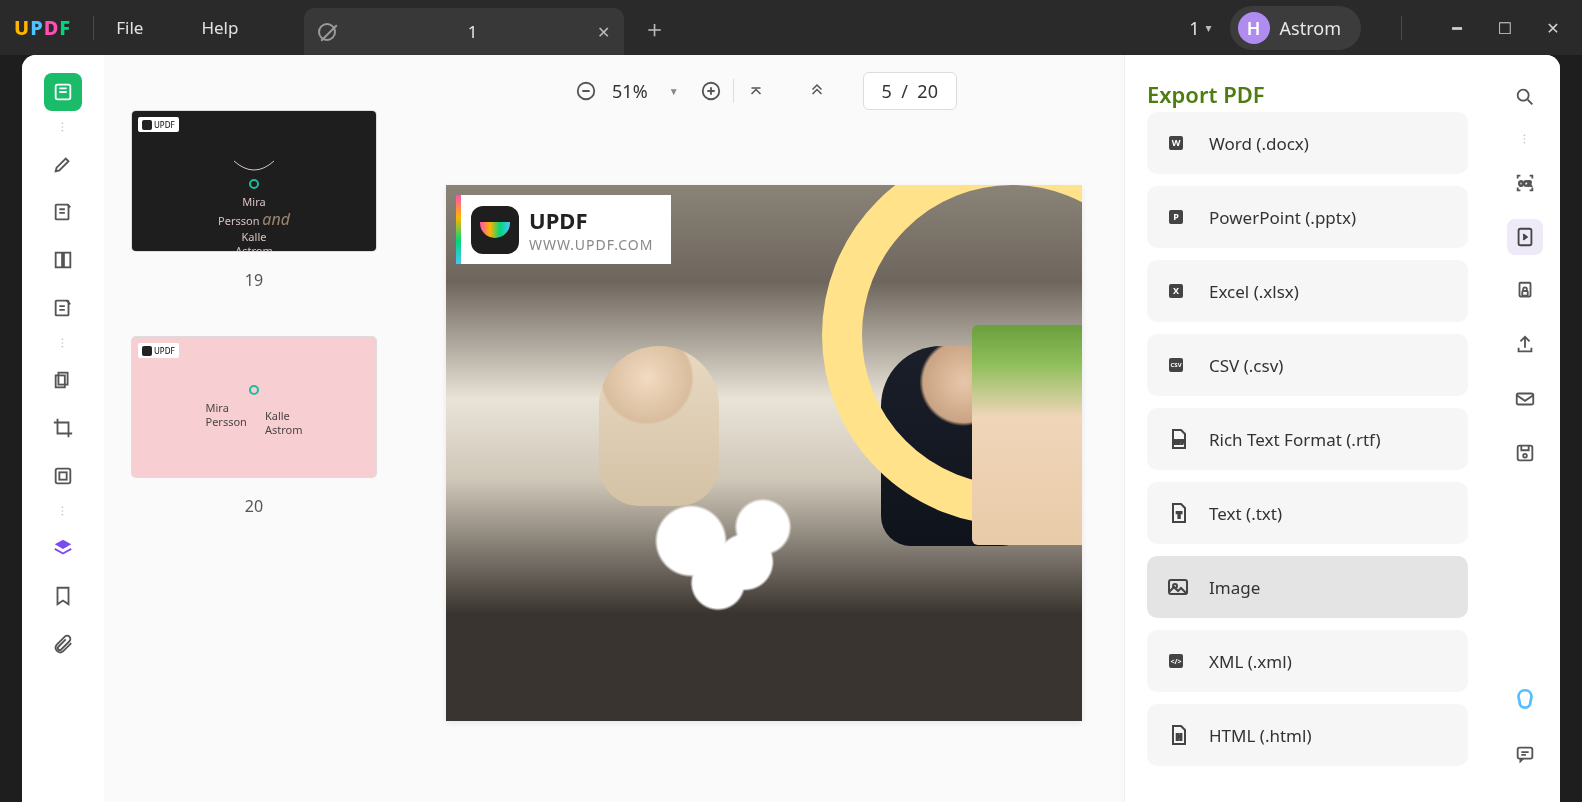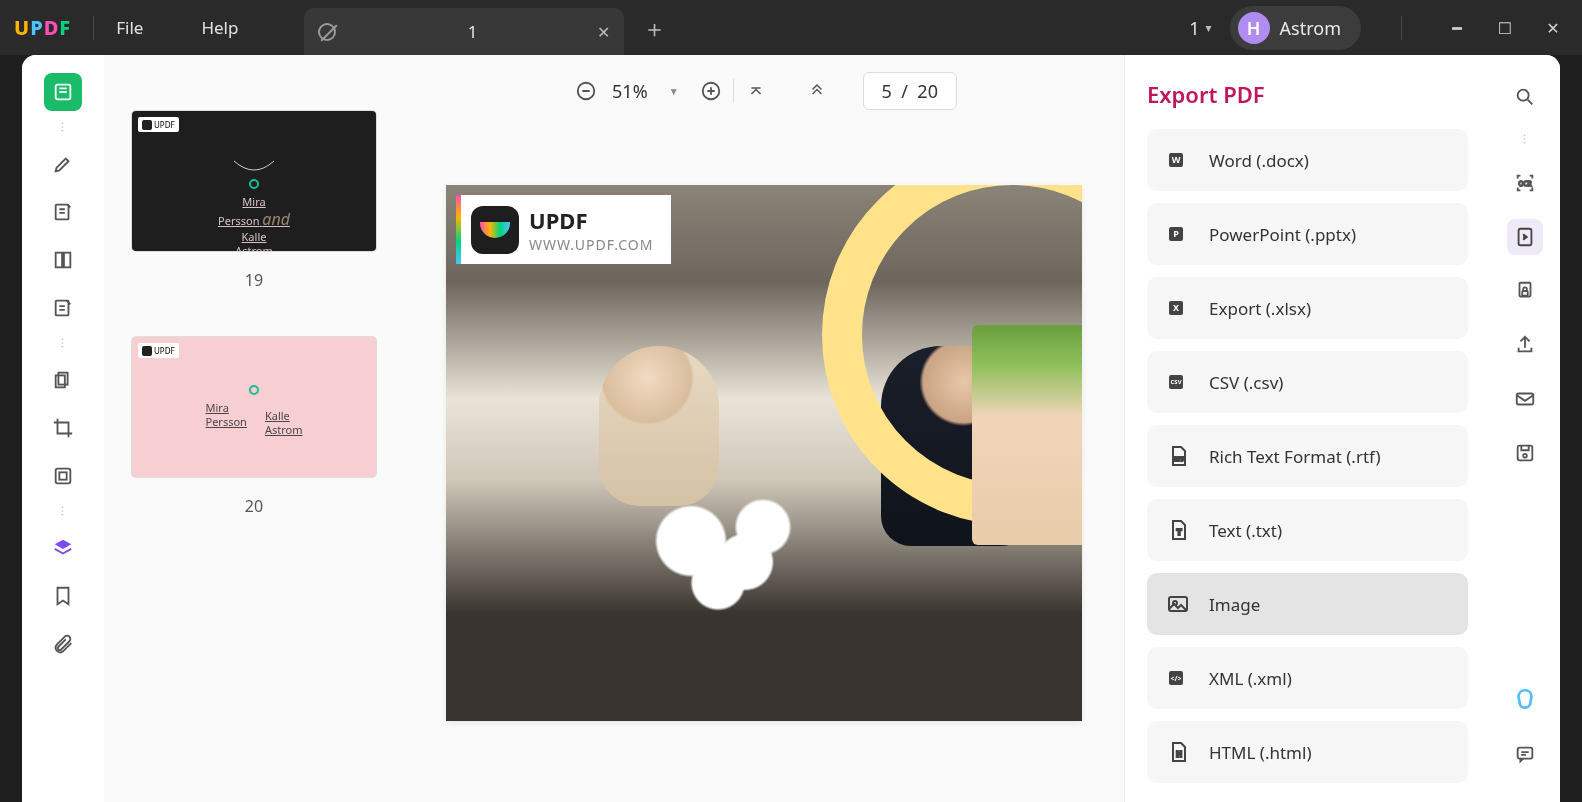--- a/index.html
+++ b/index.html
@@ -41,21 +41,21 @@
 
 .thumbs { width: 300px; background: #fafafa; padding: 12px 28px; overflow: hidden; }
 .thumb { border-radius: 4px; overflow: hidden; position: relative; box-shadow: 0 0 0 1px #ddd; margin-top: 46px; }
 .thumb:first-child { margin-top: 44px; }
 .thumb.dark { background: #1e1e1e; height: 140px; }
 .thumb.pink { background: #f7cfd3; height: 140px; }
 .th-badge { position: absolute; top: 6px; left: 6px; background: #fff; padding: 2px 4px; font-size: 8px; display: flex; align-items: center; gap: 2px; border-radius: 2px; }
 .th-logo { width: 10px; height: 10px; background: #222; border-radius: 2px; }
 .th-content { position: absolute; top: 48px; left: 0; right: 0; text-align: center; }
 .th-ring { width: 10px; height: 10px; border: 2px solid #1abc9c; border-radius: 50%; margin: 0 auto 6px; }
-.th-names { font-size: 11px; font-family: Georgia, serif; line-height: 1.3; text-decoration: underline; }
+.th-names { font-size: 11px; font-family: Georgia, serif; line-height: 1.3; }
 .thumb.dark .th-names { color: #d9c2c2; }
 .thumb.pink .th-names { color: #4a4544; display: flex; gap: 18px; justify-content: center; }
 .th-caption { text-align: center; font-size: 16px; color: #555; margin-top: 18px; }
 
 
 .canvas { flex: 1; background: #fafafa; position: relative; }
 .ctoolbar { position: absolute; top: 8px; left: 0; right: 0; height: 56px; display: flex; align-items: center; justify-content: center; gap: 7px; }
 .ctl-btn { width: 30px; height: 30px; display: flex; align-items: center; justify-content: center; color: #444; cursor: pointer; font-size: 18px; }
 .zoom-val { font-size: 18px; color: #333; margin: 0 4px; }
 .zoom-dd { font-size: 10px; color: #888; }
@@ -69,21 +69,21 @@
 .flowers { position:absolute; left:30%; bottom:18%; width:180px; height:140px; background: radial-gradient(circle at 30% 40%, #fff 0 22%, transparent 24%), radial-gradient(circle at 60% 55%, #fff 0 20%, transparent 22%), radial-gradient(circle at 45% 70%, #fff 0 18%, transparent 20%), radial-gradient(circle at 70% 30%, #fff 0 16%, transparent 18%); }
 .hands { position:absolute; right:-40px; top:140px; width:150px; height:220px; background: linear-gradient(180deg,#6a9f3e 0%, #8fbf5b 18%, #f0d5b9 42%, #e8cba8 100%); border-radius: 6px; }
 .updf-badge { position: absolute; top: 10px; left: 10px; background: #fff; padding: 10px 18px 10px 10px; display: flex; align-items: center; gap: 10px; border-left: 5px solid; border-image: linear-gradient(#ff4fb5,#ffb400,#00d67d,#4fc3ff) 1; }
 .updf-icon { width: 48px; height: 48px; background: #1e1e1e; border-radius: 12px; display: flex; align-items: center; justify-content: center; }
 .updf-icon-inner { width: 30px; height: 16px; border-radius: 0 0 15px 15px; background: linear-gradient(90deg,#ff4fb5,#ffb400,#00d67d,#4fc3ff); }
 .updf-txt { font-size: 22px; font-weight: 700; color: #222; }
 .updf-sub { font-size: 14px; color: #888; letter-spacing: 1px; }
 
 
 .export { width: 366px; background: #fff; padding: 24px 22px; border-left: 1px solid #eee; }
-.export h2 { font-size: 22px; color: #be185d; margin-bottom: 20px; font-weight: 600; }
+.export h2 { font-size: 22px; color: #4d7c0f; margin-bottom: 3px; font-weight: 600; }
 .export .sub { font-size: 15px; color: #888; margin-bottom: 20px; }
 .fmt { display: flex; align-items: center; gap: 18px; padding: 18px 18px; border-radius: 10px; background: #f6f6f6; margin-bottom: 12px; cursor: pointer; font-size: 17px; color: #333; }
 .fmt.sel { background: #e4e4e4; }
 .fmt-icon { width: 26px; height: 26px; display: flex; align-items: center; justify-content: center; color: #444; }
 .fmt-icon svg { width: 24px; height: 24px; }
 
 
 .rtools { width: 70px; background: #fff; display: flex; flex-direction: column; align-items: center; padding-top: 24px; gap: 18px; }
 .rtool { width: 36px; height: 36px; border-radius: 8px; display: flex; align-items: center; justify-content: center; color: #555; cursor: pointer; }
 .rtool.active { background: #eeeaf7; color: #444; }
@@ -301,21 +301,21 @@
         </span>
       <span>PowerPoint (.pptx)</span>
     </div>
     <div class="fmt">
       <span class="fmt-icon">
           <svg viewBox="0 0 24 24" fill="#444">
             <rect x="3" y="5" width="14" height="14" rx="2"></rect>
             <text x="10" y="15" fill="#fff" font-size="9" text-anchor="middle" font-weight="700">X</text>
           </svg>
         </span>
-      <span>Export (.xlsx)</span>
+      <span>Excel (.xlsx)</span>
     </div>
     <div class="fmt">
       <span class="fmt-icon">
           <svg viewBox="0 0 24 24" fill="#444">
             <rect x="3" y="5" width="14" height="14" rx="2"></rect>
             <text x="10" y="14" fill="#fff" font-size="6" text-anchor="middle" font-weight="700">CSV</text>
           </svg>
         </span>
       <span>CSV (.csv)</span>
     </div>

